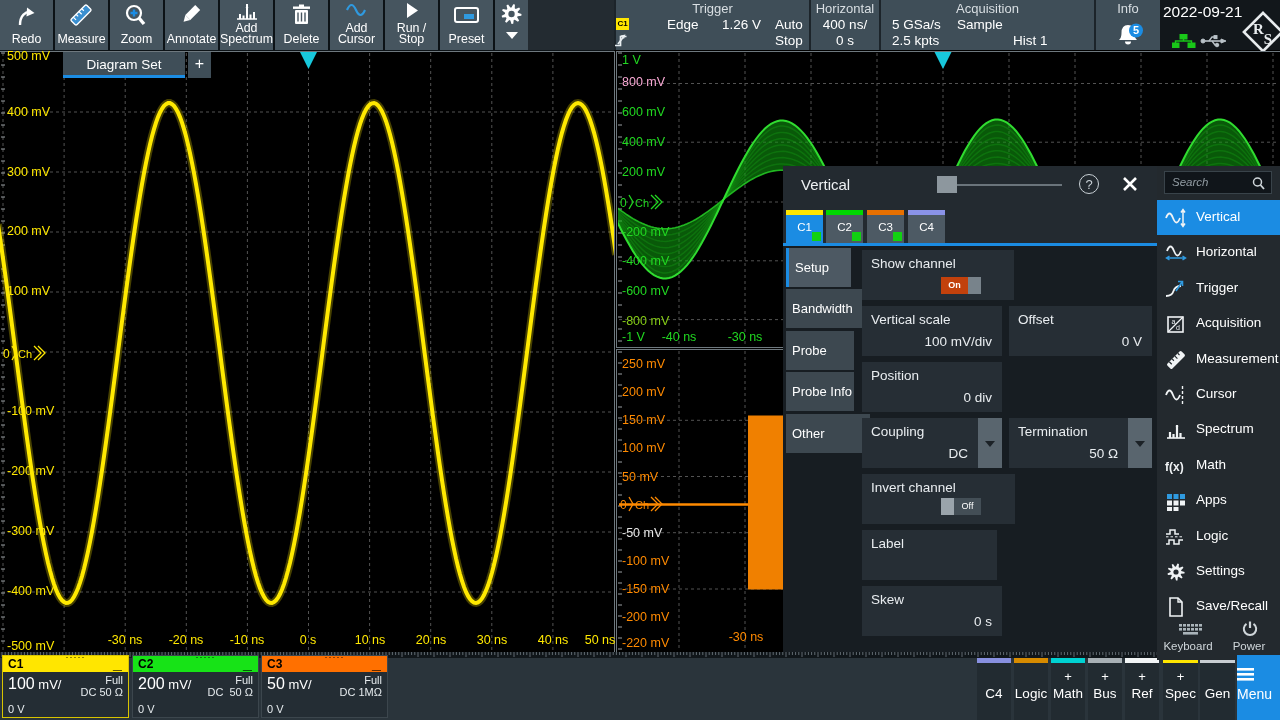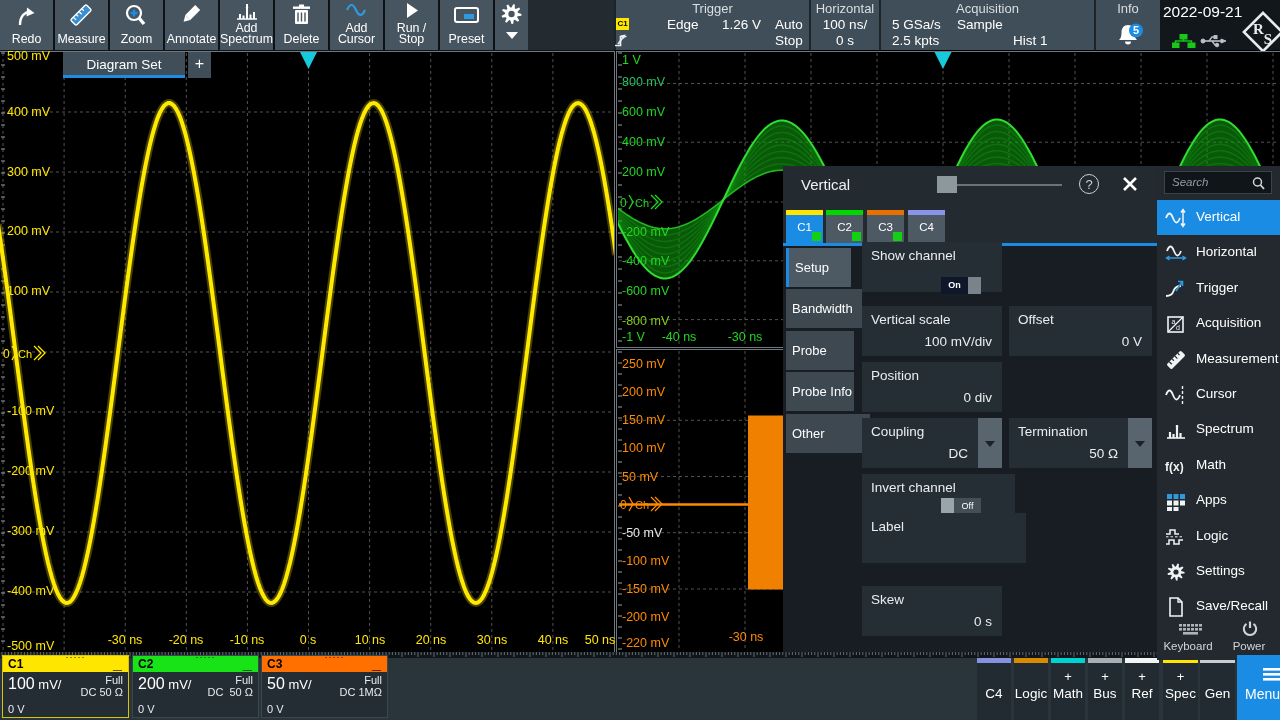--- a/index.html
+++ b/index.html
@@ -120,21 +120,21 @@
 <div class="abs" style="left:616px;top:18px;width:13px;height:12px;background:#ffe600;color:#000;font-size:8px;font-weight:bold;text-align:center;line-height:12px">C1</div>
 <svg class="abs" style="left:614px;top:32px" width="20" height="16" viewBox="0 0 20 16">
     <path d="M1 13.5 h5.5 v-9 h6" fill="none" stroke="#e8eef1" stroke-width="1.7"></path>
     <path d="M4 12 L10.5 3.5" stroke="#e8eef1" stroke-width="1.7"></path>
     <path d="M11.5 2.5 l-5 1 3.5 3.5 Z" fill="#e8eef1"></path>
   </svg>
 <div class="sval" style="left:667px;top:17px">Edge</div>
 <div class="sval" style="left:722px;top:17px">1.26 V</div>
 <div class="sval" style="left:775px;top:17px">Auto</div>
 <div class="sval" style="left:775px;top:33px">Stop</div>
-<div class="sval" style="left:811px;top:17px;width:68px;text-align:center">100 ns/</div>
+<div class="sval" style="left:811px;top:17px;width:68px;text-align:center">400 ns/</div>
 <div class="sval" style="left:811px;top:33px;width:68px;text-align:center">0 s</div>
 <div class="sval" style="left:892px;top:17px">5 GSa/s</div>
 <div class="sval" style="left:957px;top:17px">Sample</div>
 <div class="sval" style="left:892px;top:33px">2.5 kpts</div>
 <div class="sval" style="left:1013px;top:33px">Hist 1</div>
 <svg class="abs" style="left:1115px;top:20px" width="34" height="28" viewBox="0 0 34 28">
     <path d="M4 20 q2.5-2 2.5-7 q0-8 6.5-8 q6.5 0 6.5 8 q0 5 2.5 7 Z" fill="#fff"></path>
     <path d="M10 21.5 a3 3 0 0 0 6 0 Z" fill="#fff"></path>
     <circle cx="21" cy="10.5" r="7" fill="#1b8ce3"></circle>
     <text x="21" y="14.4" font-size="11" font-weight="bold" fill="#fff" text-anchor="middle" font-family="Liberation Sans">5</text>
@@ -295,21 +295,21 @@
 <div class="axlab" style="left:103px;top:633px;width:44px;text-align:center;color:#ffe800">-30 ns</div>
 <div class="axlab" style="left:164px;top:633px;width:44px;text-align:center;color:#ffe800">-20 ns</div>
 <div class="axlab" style="left:225px;top:633px;width:44px;text-align:center;color:#ffe800">-10 ns</div>
 <div class="axlab" style="left:286px;top:633px;width:44px;text-align:center;color:#ffe800">0 s</div>
 <div class="axlab" style="left:348px;top:633px;width:44px;text-align:center;color:#ffe800">10 ns</div>
 <div class="axlab" style="left:409px;top:633px;width:44px;text-align:center;color:#ffe800">20 ns</div>
 <div class="axlab" style="left:470px;top:633px;width:44px;text-align:center;color:#ffe800">30 ns</div>
 <div class="axlab" style="left:531px;top:633px;width:44px;text-align:center;color:#ffe800">40 ns</div>
 <div class="axlab" style="left:578px;top:633px;width:44px;text-align:center;color:#ffe800">50 ns</div>
 <div class="axlab" style="left:622px;top:53px;color:#21d821">1 V</div>
-<div class="axlab" style="left:622px;top:75px;color:#22c55e">800 mV</div>
+<div class="axlab" style="left:622px;top:75px;color:#f9a8d4">800 mV</div>
 <div class="axlab" style="left:622px;top:105px;color:#21d821">600 mV</div>
 <div class="axlab" style="left:622px;top:135px;color:#21d821">400 mV</div>
 <div class="axlab" style="left:622px;top:165px;color:#21d821">200 mV</div>
 <div class="axlab" style="left:622px;top:225px;color:#21d821">-200 mV</div>
 <div class="axlab" style="left:622px;top:254px;color:#21d821">-400 mV</div>
 <div class="axlab" style="left:622px;top:284px;color:#21d821">-600 mV</div>
 <div class="axlab" style="left:622px;top:314px;color:#84cc16">-800 mV</div>
 <div class="axlab" style="left:622px;top:330px;color:#21d821">-1 V</div>
 <div class="axlab" style="left:657px;top:330px;width:44px;text-align:center;color:#21d821">-40 ns</div>
 <div class="axlab" style="left:723px;top:330px;width:44px;text-align:center;color:#21d821">-30 ns</div>
@@ -420,24 +420,24 @@
 <div class="abs" style="left:908px;top:210px;width:37px;height:33px;background:#4d5a64">
     <div class="abs" style="left:0;top:0;width:37px;height:5px;background:#8a93e8"></div>
     <div class="abs" style="left:0;top:11px;width:100%;text-align:center;color:#fff;font-size:11.5px">C4</div>
   </div>
 <div class="abs" style="left:783px;top:243px;width:374px;height:3px;background:#1b8ce3"></div>
 <div class="ltab" style="top:248px;background:#4d5963;border-left:3px solid #1b8ce3;left:786px;width:65px">Setup</div>
 <div class="ltab" style="top:289.4px;left:786px;width:76px">Bandwidth</div>
 <div class="ltab" style="top:330.8px;left:786px;width:68px">Probe</div>
 <div class="ltab" style="top:372.2px;left:786px;width:68px">Probe Info</div>
 <div class="ltab" style="top:413.6px;left:786px;width:84px">Other</div>
-<div class="cell" style="left:862px;top:242px;width:140px;height:50px">
+<div class="cell" style="left:862px;top:250px;width:152px;height:50px">
     <div class="cl">Show channel</div>
   </div>
-<div class="abs" style="left:941px;top:277px;width:27px;height:17px;background:#0f172a;color:#fff;font-size:9px;font-weight:bold;text-align:center;line-height:17px">On</div>
+<div class="abs" style="left:941px;top:277px;width:27px;height:17px;background:#c2410c;color:#fff;font-size:9px;font-weight:bold;text-align:center;line-height:17px">On</div>
 <div class="abs" style="left:968px;top:277px;width:13px;height:17px;background:#78838b"></div>
 <div class="cell" style="left:862px;top:306px;width:140px;height:50px">
     <div class="cl">Vertical scale</div>
     <div class="cv" style="right:10px">100 mV/div</div>
   </div>
 <div class="cell" style="left:1009px;top:306px;width:143px;height:50px">
     <div class="cl">Offset</div>
     <div class="cv" style="right:10px">0 V</div>
   </div>
 <div class="cell" style="left:862px;top:362px;width:140px;height:50px">
@@ -458,21 +458,21 @@
     <div class="abs" style="right:0;top:0;width:24px;height:50px;background:#59656e"></div>
     <svg class="abs" style="right:5px;top:21.0px" width="14" height="9">
       <path d="M2 2 L12 2 L7 8 Z" fill="#1c2227"></path>
     </svg>
   </div>
 <div class="cell" style="left:862px;top:474px;width:153px;height:50px">
     <div class="cl">Invert channel</div>
   </div>
 <div class="abs" style="left:941px;top:498px;width:13px;height:17px;background:#9aa4ab"></div>
 <div class="abs" style="left:954px;top:498px;width:27px;height:17px;background:#434e56;color:#fff;font-size:9px;text-align:center;line-height:17px">Off</div>
-<div class="cell" style="left:862px;top:513px;width:164px;height:50px">
+<div class="cell" style="left:862px;top:530px;width:135px;height:50px">
     <div class="cl">Label</div>
   </div>
 <div class="cell" style="left:862px;top:586px;width:140px;height:50px">
     <div class="cl">Skew</div>
     <div class="cv" style="right:10px">0 s</div>
   </div>
 <div class="abs" style="left:1157px;top:166px;width:123px;height:494px;background:#23292e"></div>
 <div class="abs" style="left:1164px;top:171px;width:108px;height:23px;background:#10151a;border:1px solid #39434a">
     <span style="position:absolute;left:7px;top:4px;color:#939da4;font-size:11.5px;font-style:italic">Search</span>
     <svg style="position:absolute;right:5px;top:4px" width="15" height="15">
@@ -594,16 +594,16 @@
       <rect x="20" y="4" width="3" height="2.6"></rect>
       <rect x="4" y="8" width="15" height="2.6"></rect>
     </g>
   </svg>
 <div class="abs" style="left:1157px;top:640px;width:62px;text-align:center;color:#cfd6da;font-size:11.5px">Keyboard</div>
 <svg class="abs" style="left:1241px;top:620px" width="18" height="18" viewBox="0 0 18 18">
     <path d="M9 1.5 V8" stroke="#cfd6da" stroke-width="2.2"></path>
     <path d="M5.5 3.8 a6.2 6.2 0 1 0 7 0" fill="none" stroke="#cfd6da" stroke-width="2"></path>
   </svg>
 <div class="abs" style="left:1218px;top:640px;width:62px;text-align:center;color:#cfd6da;font-size:11.5px">Power</div>
-<div class="abs" style="left:1237px;top:655px;width:43px;height:65px;background:#1b8ce3;color:#fff;text-align:right"><svg style="margin-top:13px" width="17" height="13">
+<div class="abs" style="left:1237px;top:655px;width:43px;height:65px;background:#1b8ce3;color:#fff;text-align:left"><svg style="margin-top:13px" width="17" height="13">
       <rect x="0" y="0" width="17" height="2.6" fill="#fff"></rect>
       <rect x="0" y="5" width="17" height="2.6" fill="#fff"></rect>
       <rect x="0" y="10" width="17" height="2.6" fill="#fff"></rect>
     </svg><div style="font-size:14px;margin-top:1px">Menu</div></div>
 </body></html>

